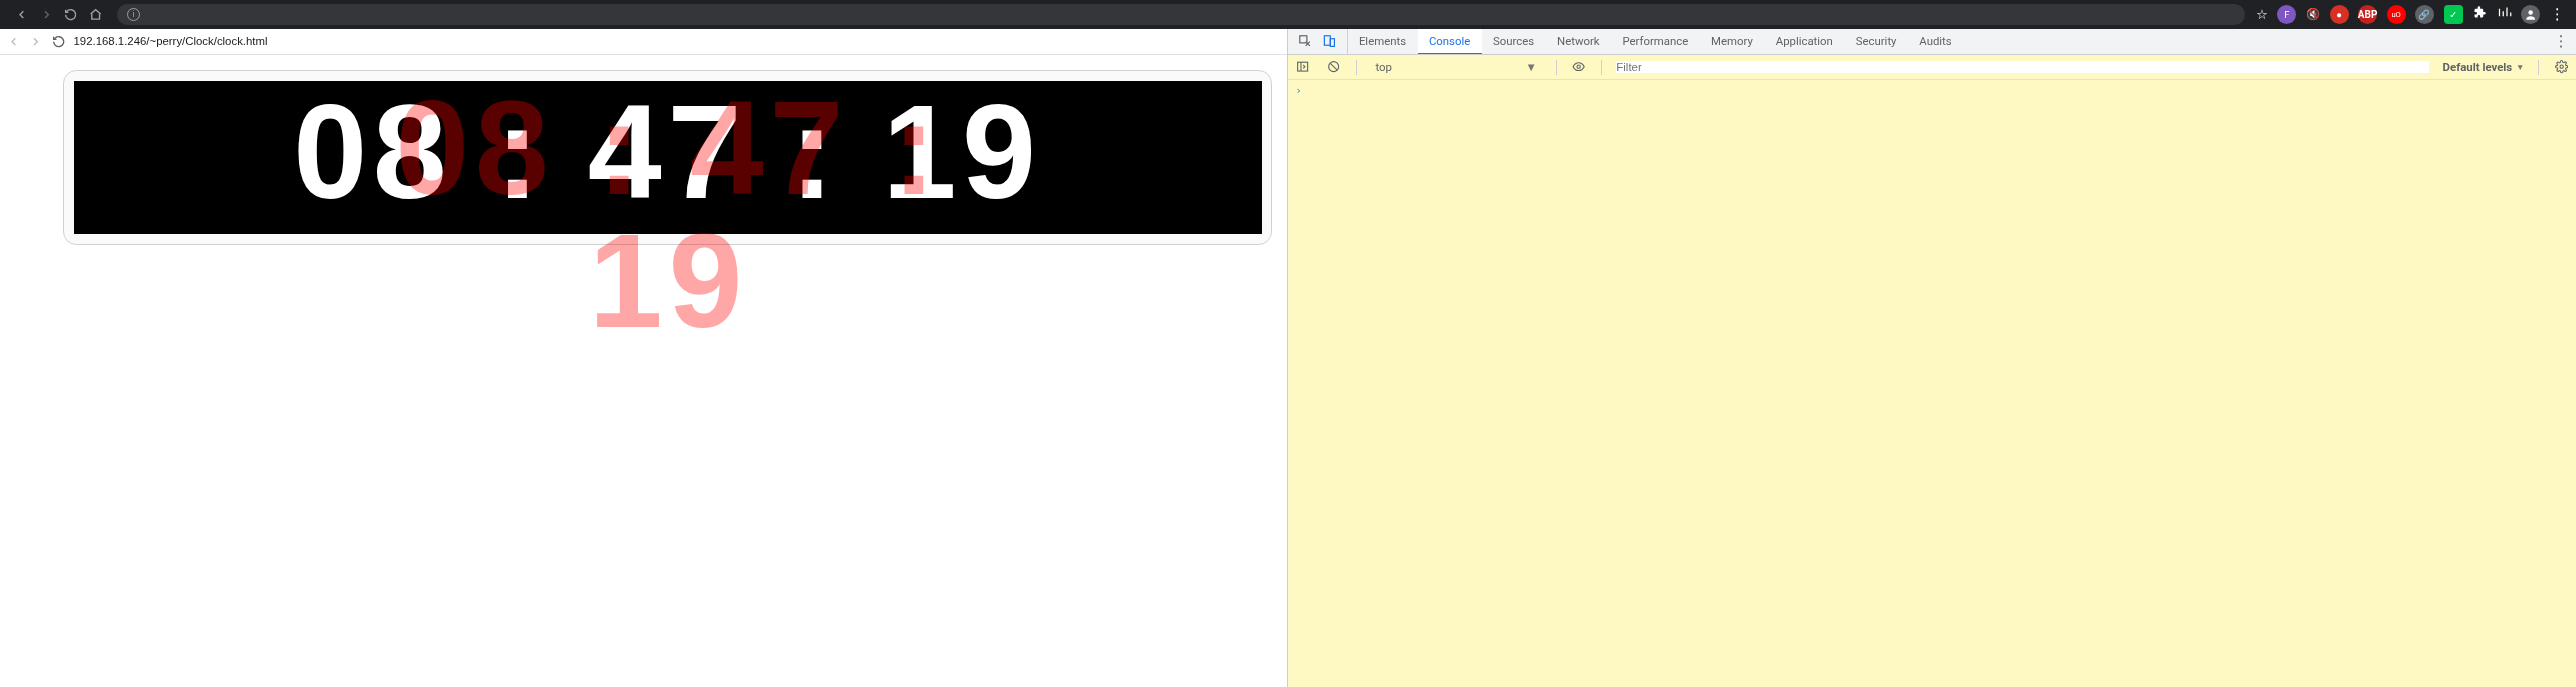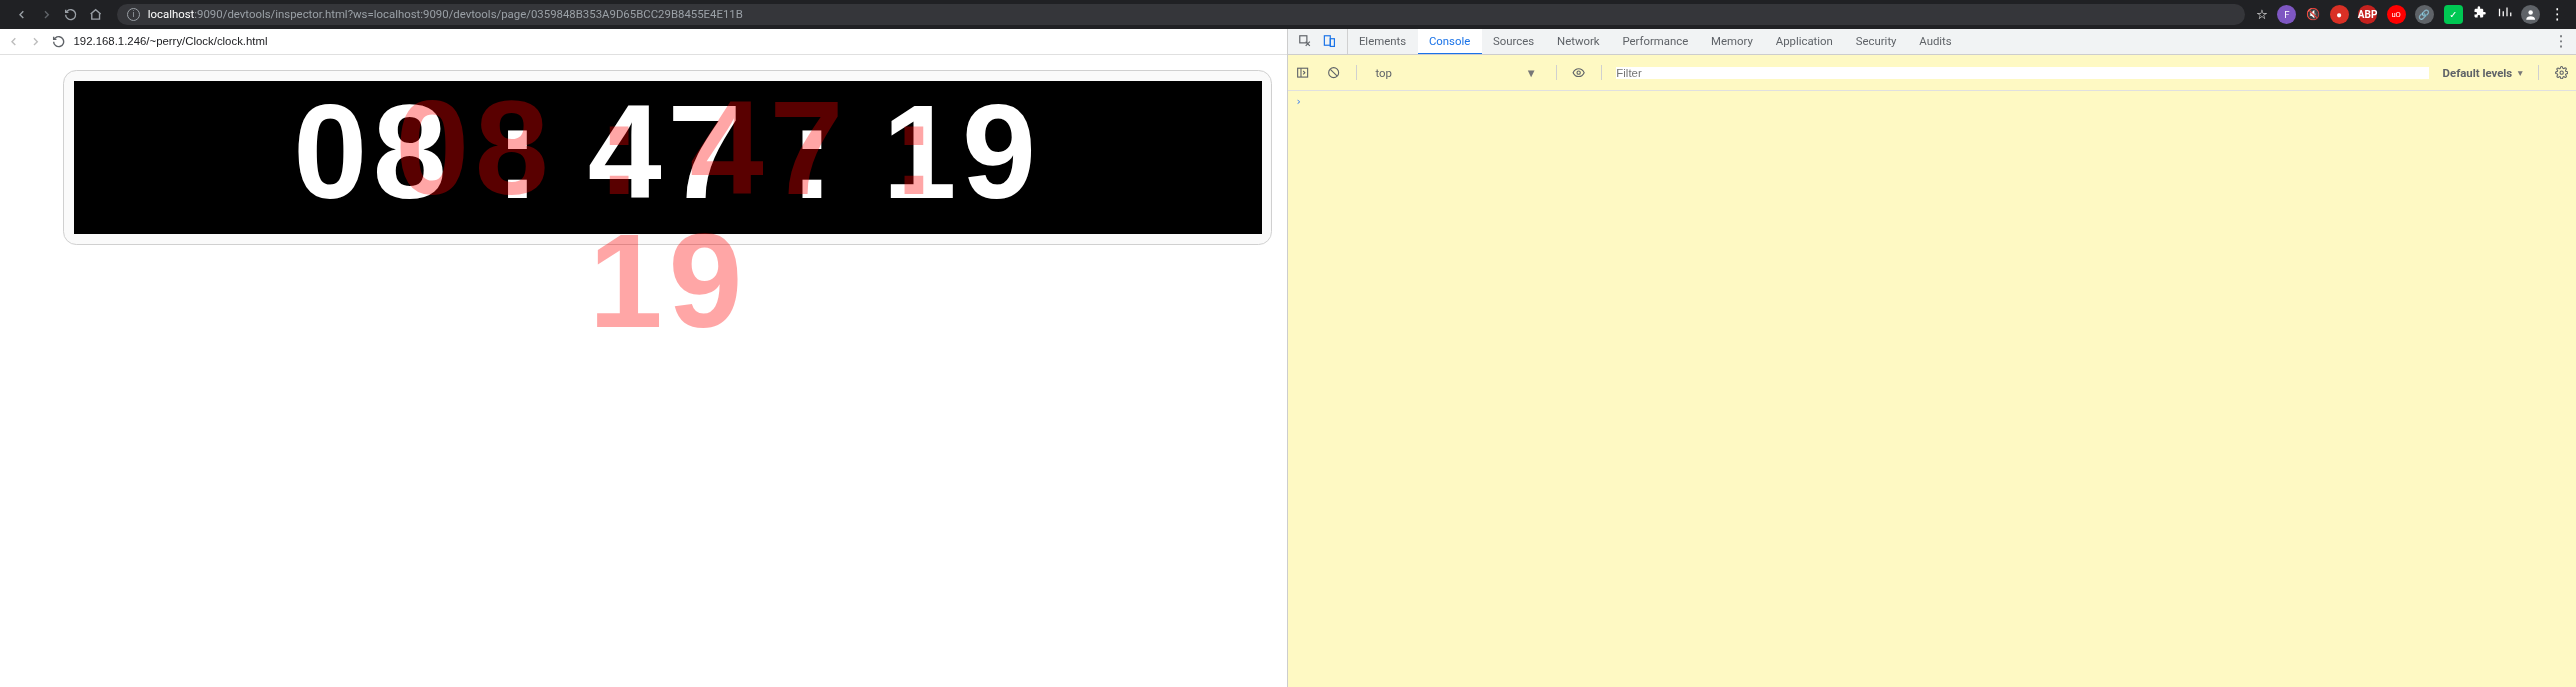--- a/index.html
+++ b/index.html
@@ -184,21 +184,21 @@
     .dt-tab.active {
       color:#1a73e8;
       border-bottom: 1.9px solid #1a73e8;
       background:#fff;
     }
     .dt-tabs-right {
       margin-left:auto;
       display:flex;align-items:center;padding:0 7.6px;
     }
     .console-toolbar {
-      height: 36px;
+      height: 25px;
       border-bottom: 0.9px solid #e0e0e0;
       display:flex;
       align-items:center;
       gap:14px;
       padding: 0 5.7px;
       font-size:11.4px;
       color:#5f6368;
     }
     .ct-icon { width:17px;height:17px;display:flex;align-items:center;justify-content:center;color:#5f6368;}
     .ct-divider { width:0.9px; height:15px; background:#d0d0d0;}
@@ -256,23 +256,20 @@
     </div>
     <div class="nav-btn">
       <svg width="13.3" height="13.3" viewBox="0 0 24 24" fill="none" stroke="currentColor" stroke-width="2.5">
           <path d="M3 11l9-8 9 8"></path>
           <path d="M5 10v10h14V10"></path>
         </svg>
     </div>
   </div>
   <div class="omnibox">
     <div class="info-icon">i</div>
-    <div class="omnibox-text">
-      <span class="host">localhost</span><span class="path">:9090</span><span class="path">/devtools/inspector.html?ws=localhost:9090/devtools/page/0359848B353A9D65BCC29B8455E4E11B</span>
-    </div>
   </div>
   <div class="toolbar-right">
     <div class="ext-star">☆</div>
     <div class="ext-icon ext-purple">F</div>
     <div class="ext-mute">🔇</div>
     <div class="ext-icon ext-red1">●</div>
     <div class="ext-icon ext-red2" style="font-size:10px;font-weight:bold;">ABP</div>
     <div class="ext-icon ext-redo">uO</div>
     <div class="ext-icon ext-link">🔗</div>
     <div class="ext-icon ext-green">✓</div>

